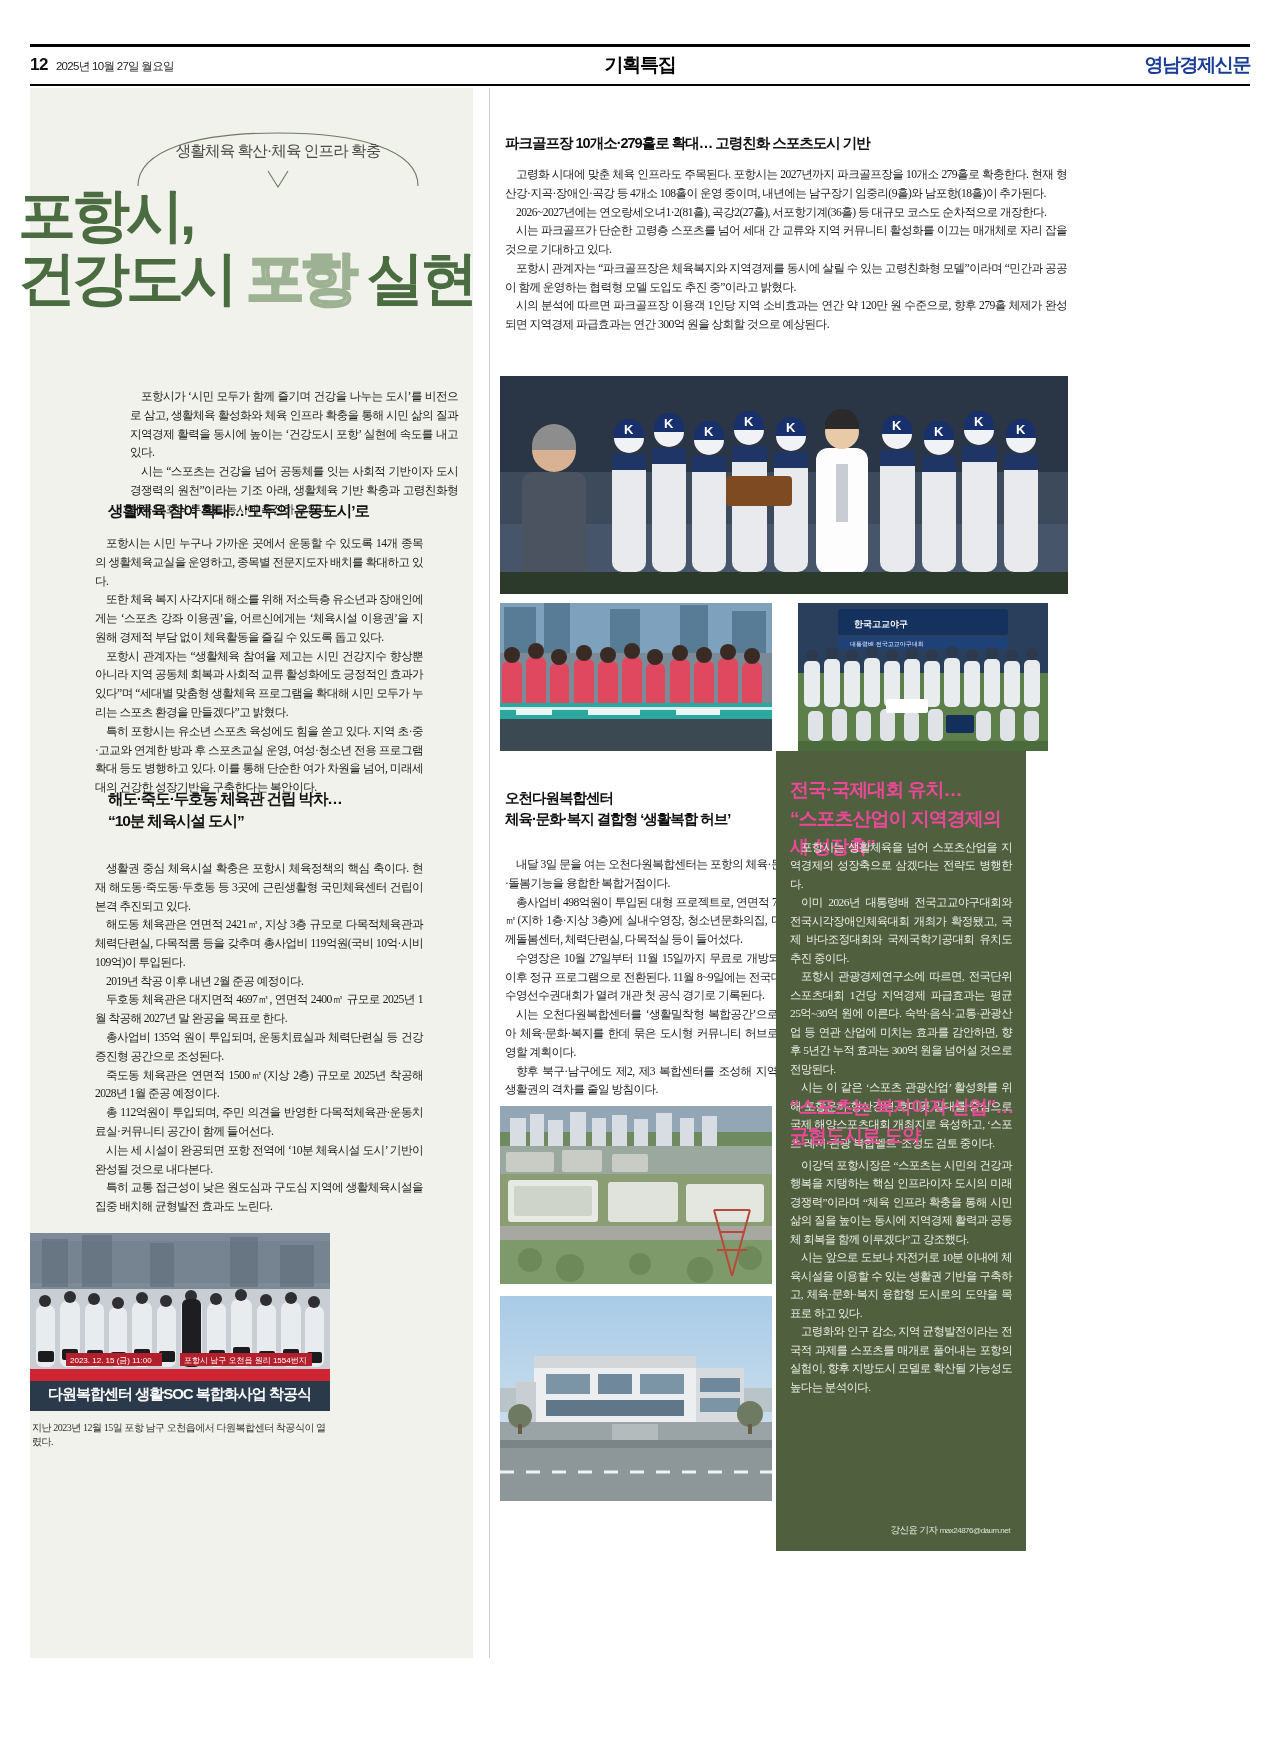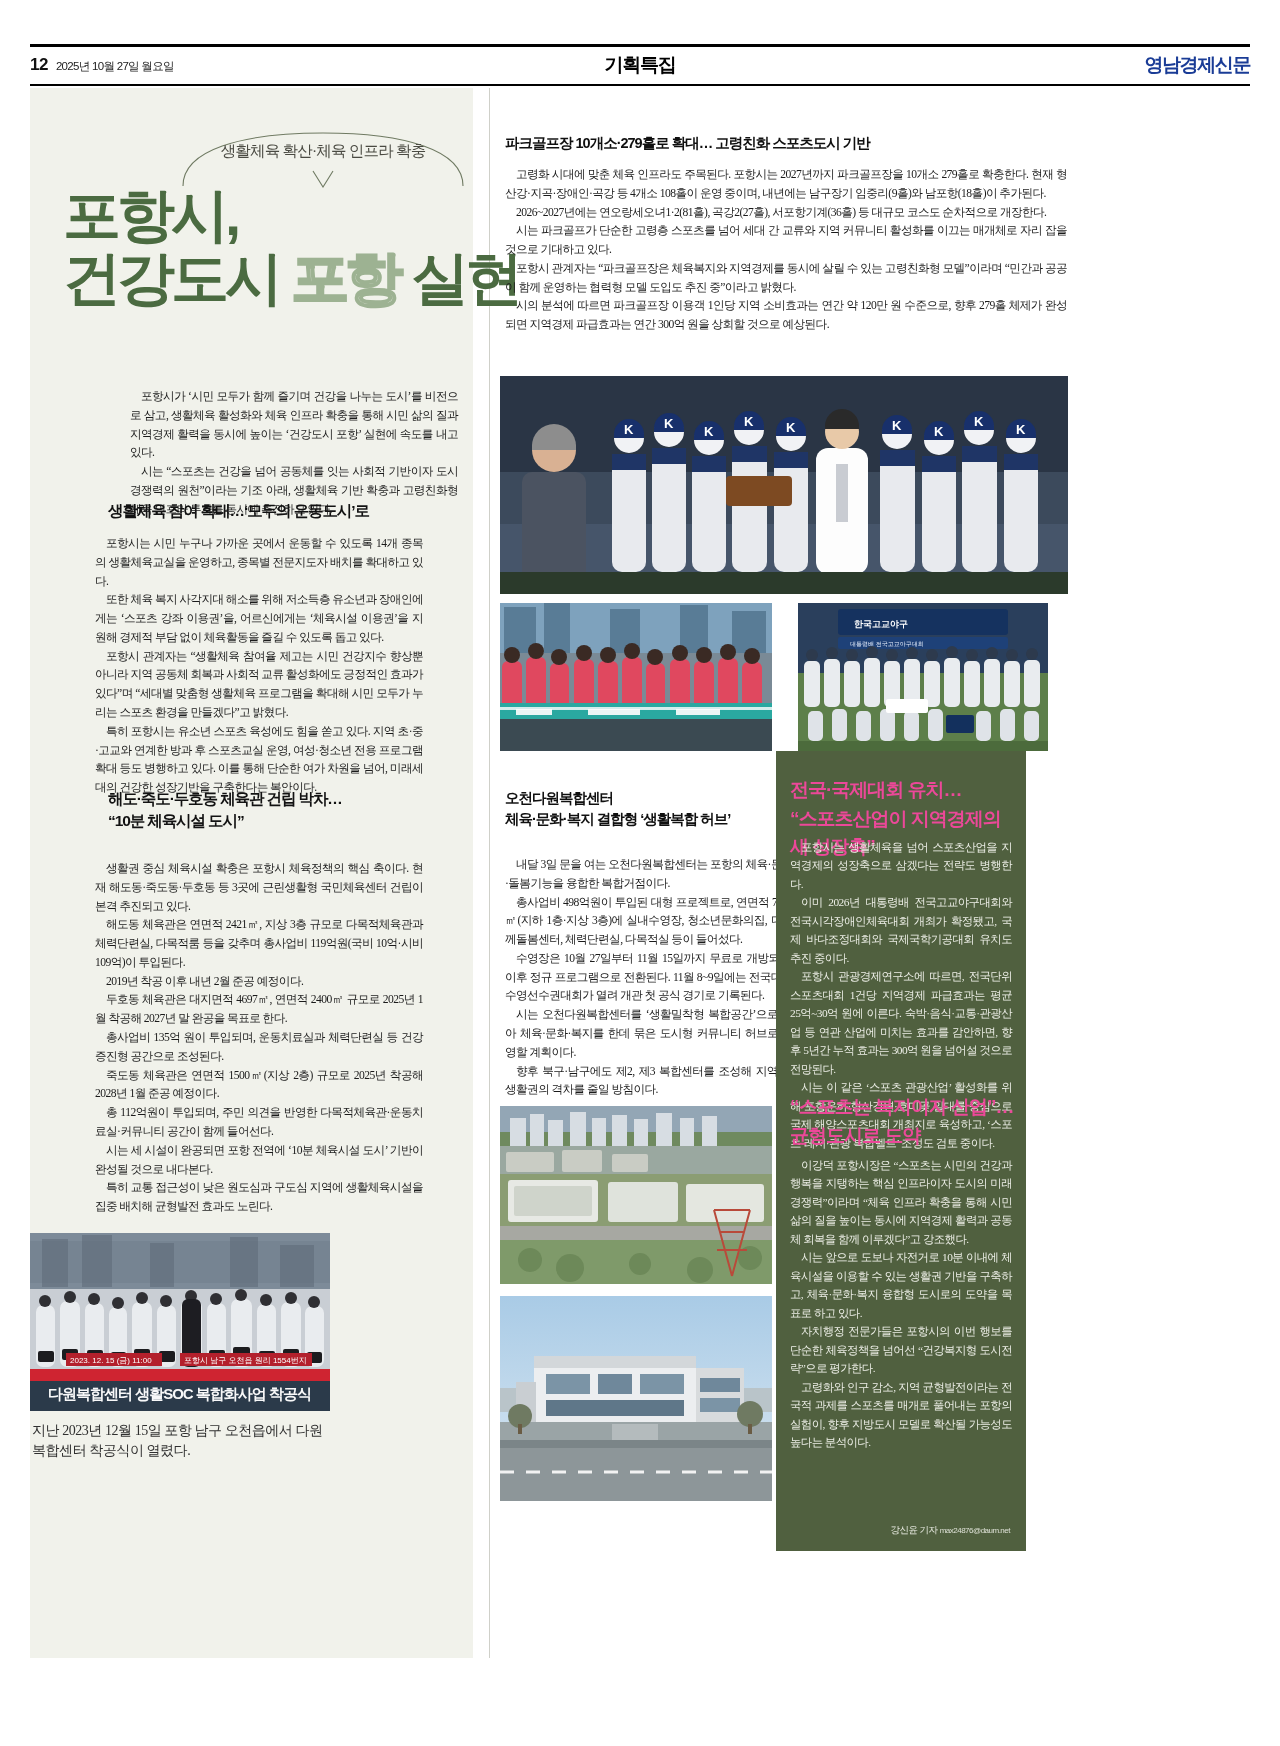--- a/index.html
+++ b/index.html
@@ -53,21 +53,21 @@
   .col-left {
     position: absolute; left: 30px; top: 0; width: 443px; height: 1570px;
     background: #f1f2eb;
   }
   .col-divider {
     position: absolute; left: 489px; top: 0; width: 1px; height: 1570px;
     background: #cfd0c9;
   }
 
   
-  .hero { position: absolute; left: 0; top: 0; width: 443px; height: 300px; margin-left: 45px; }
+  .hero { position: absolute; left: 0; top: 0; width: 443px; height: 300px; }
   .bubble {
     position: absolute; left: 136px; top: 42px; width: 284px; height: 58px;
   }
   .bubble svg { display: block; }
   .bubble-text {
     position: absolute; left: 0; top: 11px; width: 284px; text-align: center;
     font-family: "Liberation Serif", serif;
     font-size: 15.5px; color: #4a4a42; letter-spacing: -0.8px;
   }
   .hero-title {
@@ -110,21 +110,21 @@
   .lb-2 { position: absolute; left: 95px; top: 772px; width: 328px; }
 
   
   .photo-left {
     position: absolute; left: 30px; top: 1145px; width: 300px; height: 178px;
     overflow: hidden; background: #2c3340;
   }
   .cap-left {
     position: absolute; left: 32px; top: 1333px; width: 300px;
     font-family: "Liberation Serif", serif;
-    font-size: 14px; color: #303030; letter-spacing: -0.45px; line-height: 1.4;
+    font-size: 10px; color: #303030; letter-spacing: -0.45px; line-height: 1.4;
   }
 
   
   .right-head { position: absolute; left: 505px; top: 45px; width: 560px; }
   .right-lead { position: absolute; left: 505px; top: 78px; width: 562px; }
 
   
   .photo-big {
     position: absolute; left: 500px; top: 288px; width: 568px; height: 218px;
     overflow: hidden; background: #25303f;
@@ -621,17 +621,16 @@
     <p>시는 이 같은 ‘스포츠 관광산업’ 활성화를 위해 포항운하·형산강변·호미곶 일대를 중심으로 국제 해양스포츠대회 개최지로 육성하고, ‘스포츠·레저·관광 복합벨트’ 조성도 검토 중이다.</p>
   </div>
 
   <div class="gh-2 green-head">
     <div>“스포츠는 복지이자 산업”…</div>
     <div>균형도시로 도약</div>
   </div>
   <div class="gb-2 green-body">
     <p>이강덕 포항시장은 “스포츠는 시민의 건강과 행복을 지탱하는 핵심 인프라이자 도시의 미래 경쟁력”이라며 “체육 인프라 확충을 통해 시민 삶의 질을 높이는 동시에 지역경제 활력과 공동체 회복을 함께 이루겠다”고 강조했다.</p>
     <p>시는 앞으로 도보나 자전거로 10분 이내에 체육시설을 이용할 수 있는 생활권 기반을 구축하고, 체육·문화·복지 융합형 도시로의 도약을 목표로 하고 있다.</p>
-    <p>자치행정 전문가들은 포항시의 이번 행보를 단순한 체육정책을 넘어선 “건강복지형 도시전략”으로 평가한다.</p>
     <p>고령화와 인구 감소, 지역 균형발전이라는 전국적 과제를 스포츠를 매개로 풀어내는 포항의 실험이, 향후 지방도시 모델로 확산될 가능성도 높다는 분석이다.</p>
   </div>
 
 </div>
 
 </body></html>

